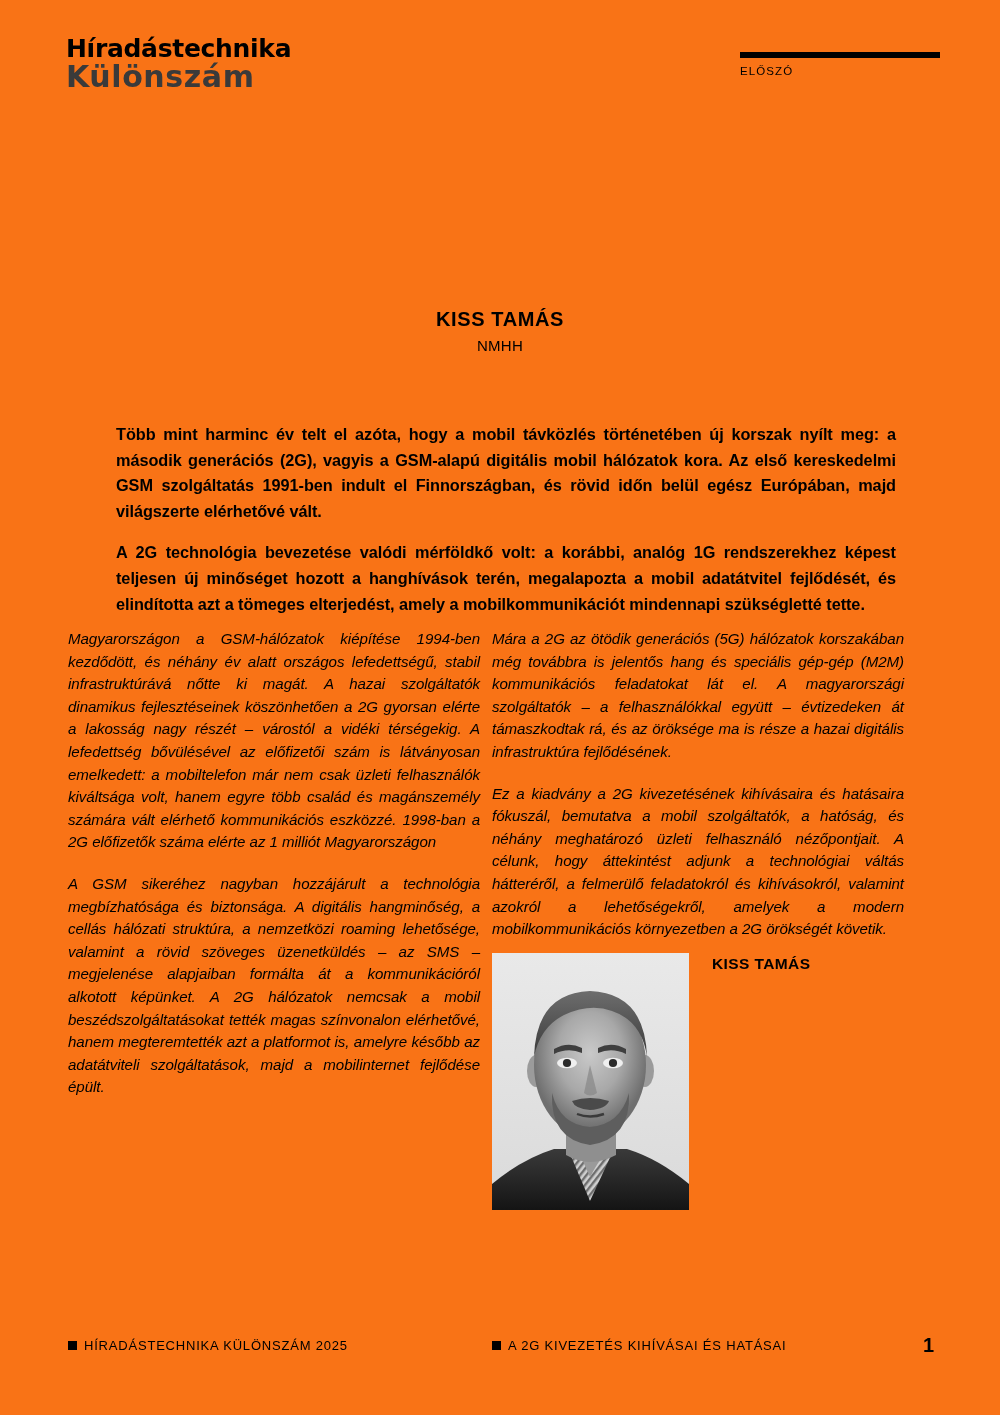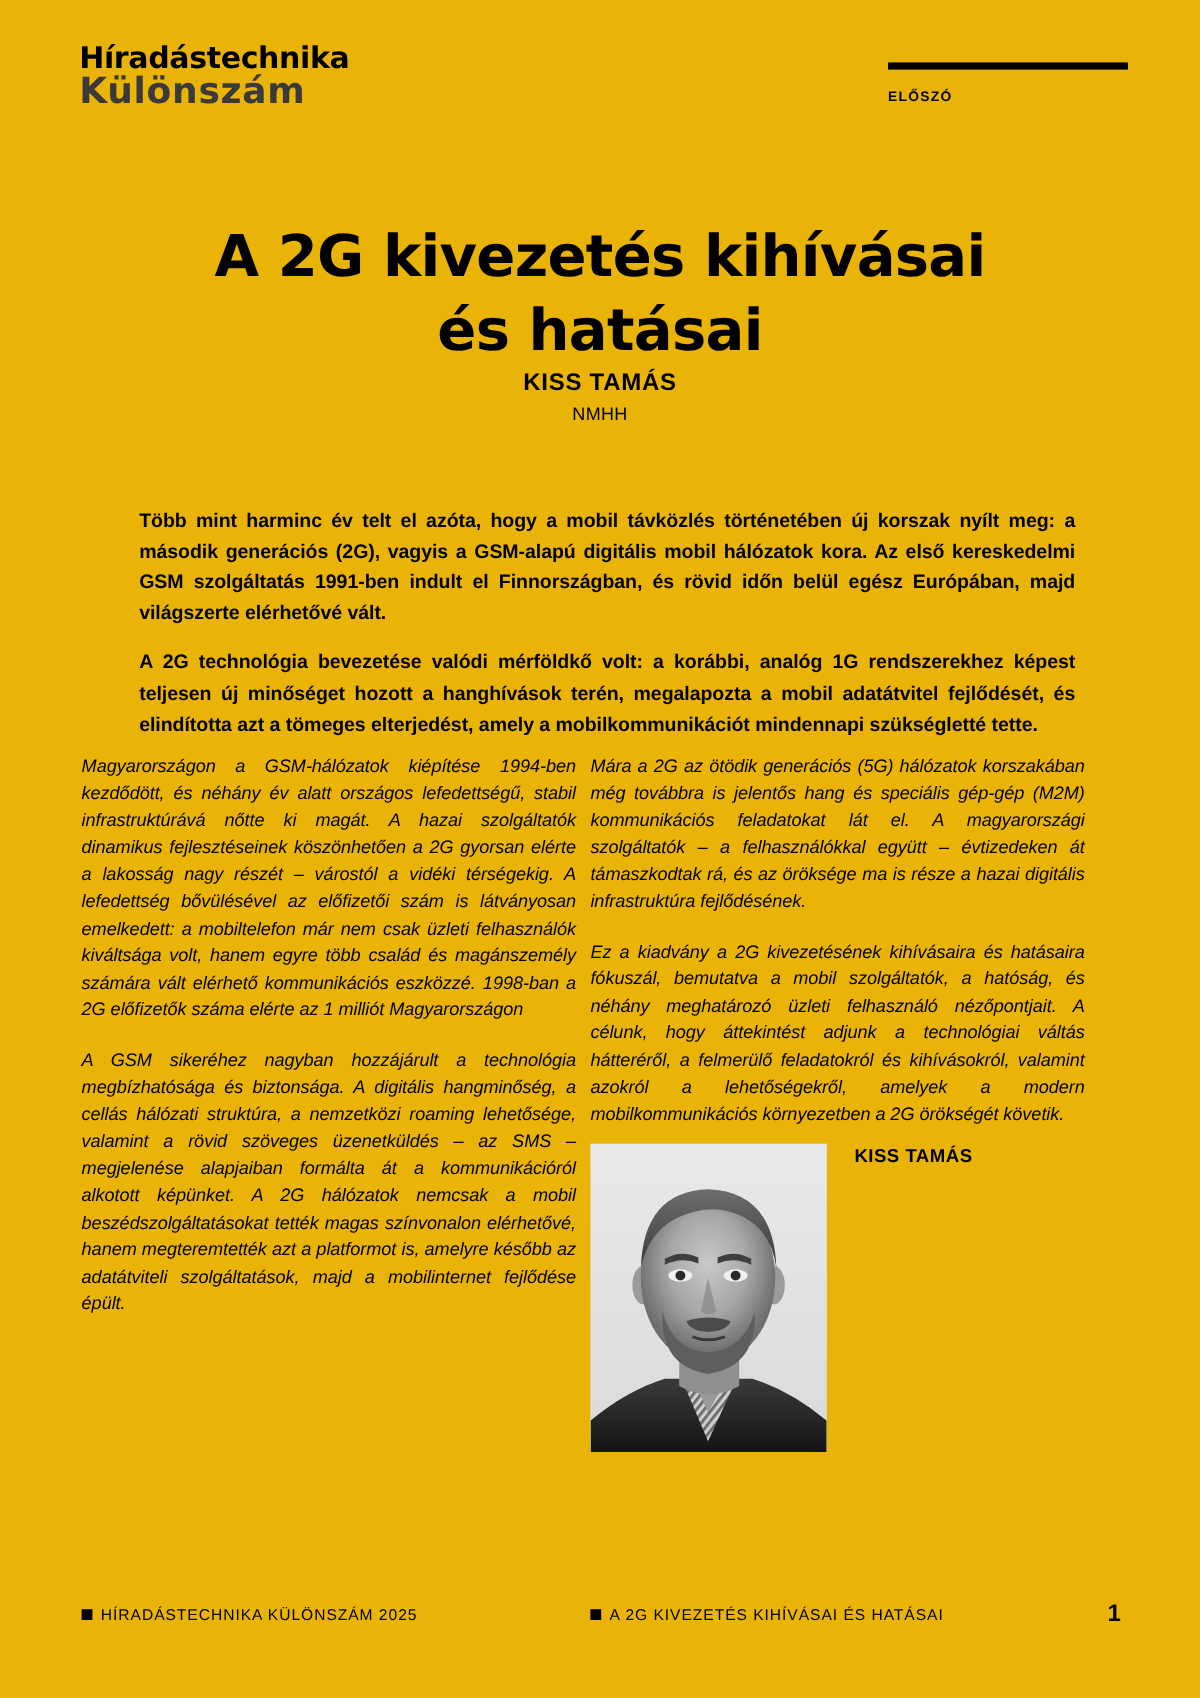--- a/index.html
+++ b/index.html
@@ -10,21 +10,21 @@
   }
   body {
     font-family: "Liberation Sans", sans-serif;
     color: #000000;
     -webkit-font-smoothing: antialiased;
   }
   .page {
     position: relative;
     width: 1000px;
     height: 1415px;
-    background: #eab308;
+    background: #f97316;
     overflow: hidden;
   }
 
   
   .masthead {
     position: absolute;
     left: 66px;
     top: 36px;
     width: 400px;
   }
@@ -53,24 +53,24 @@
     top: 52px;
     width: 200px;
     text-align: left;
   }
   .section-rule {
     width: 200px;
     height: 6px;
     background: #000;
   }
   .section-label {
-    margin-top: 17px;
+    margin-top: 7px;
     font-size: 11.5px;
     letter-spacing: 1.1px;
-    font-weight: 700;
+    font-weight: 400;
     color: #000;
   }
 
   
   .title {
     position: absolute;
     left: 110px;
     top: 152px;
     width: 780px;
     text-align: center;
@@ -202,24 +202,20 @@
   <div class="masthead">
     <div class="masthead-main">Híradástechnika</div>
     <div class="masthead-sub">Különszám</div>
   </div>
 
   <div class="section-head">
     <div class="section-rule"></div>
     <div class="section-label">ELŐSZÓ</div>
   </div>
 
-  <h1 class="title">
-    <span>A 2G kivezetés kihívásai</span><br>
-    <span>és hatásai</span>
-  </h1>
 
   <div class="byline">
     <div class="author-name">KISS TAMÁS</div>
     <div class="author-affil">NMHH</div>
   </div>
 
   <div class="lead">
     <p>Több mint harminc év telt el azóta, hogy a mobil távközlés történetében új korszak nyílt meg: a második generációs (2G), vagyis a GSM-alapú digitális mobil hálózatok kora. Az első kereskedelmi GSM szolgáltatás 1991-ben indult el Finnországban, és rövid időn belül egész Európában, majd világszerte elérhetővé vált.</p>
     <p>A 2G technológia bevezetése valódi mérföldkő volt: a korábbi, analóg 1G rendszerekhez képest teljesen új minőséget hozott a hanghívások terén, megalapozta a mobil adatátvitel fejlődését, és elindította azt a tömeges elterjedést, amely a mobilkommunikációt mindennapi szükségletté tette.</p>
   </div>

